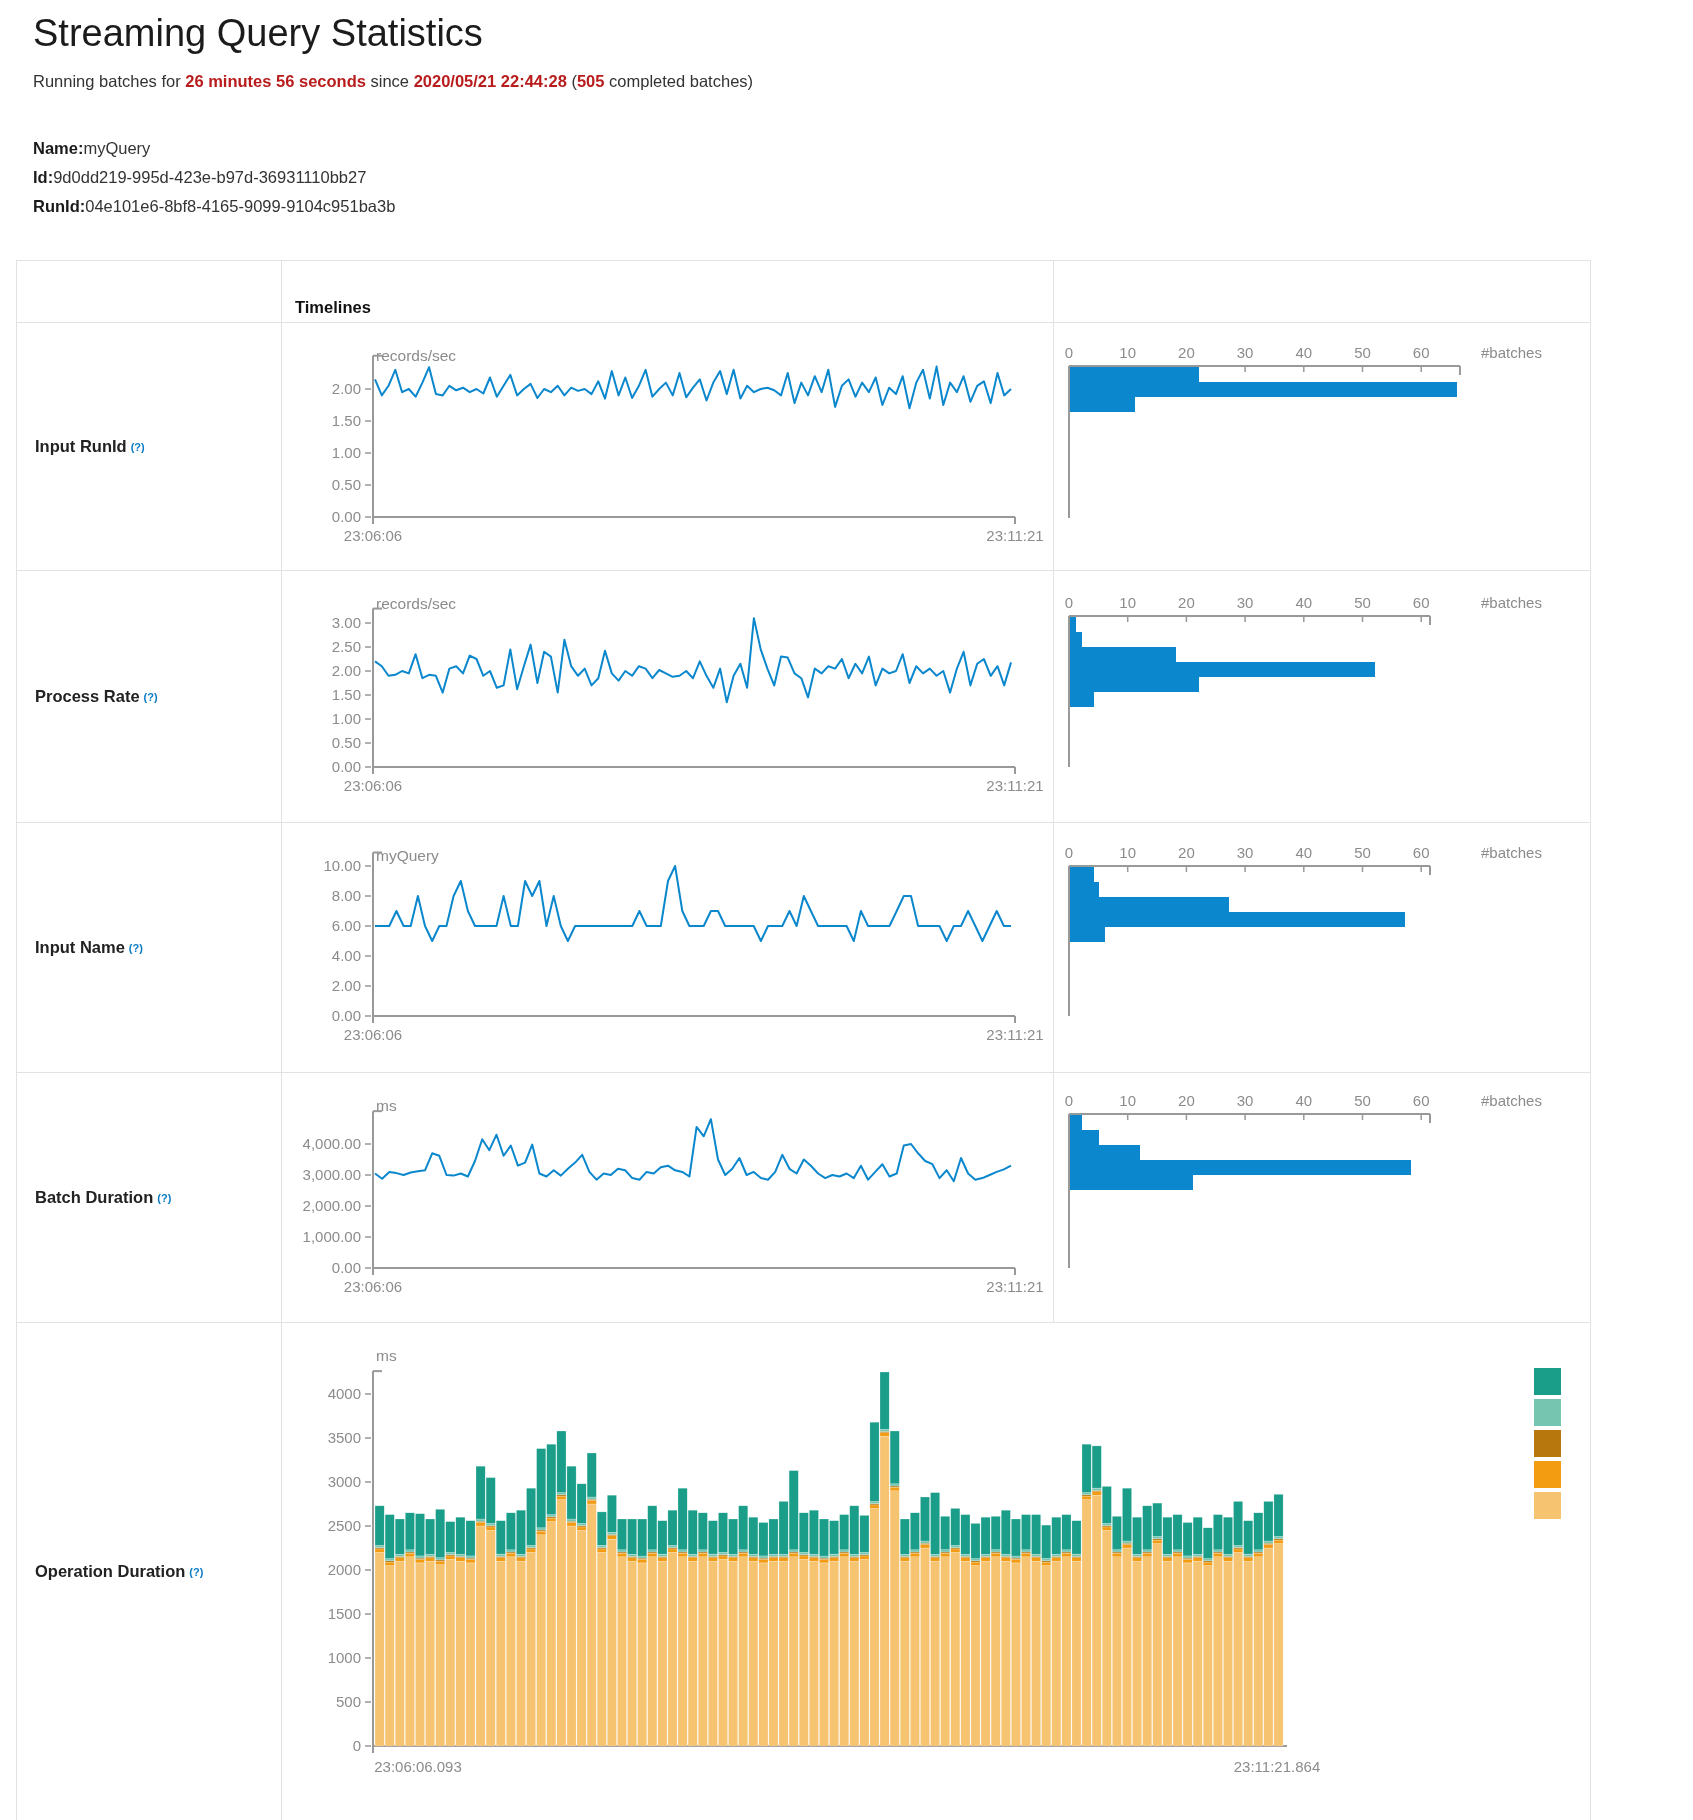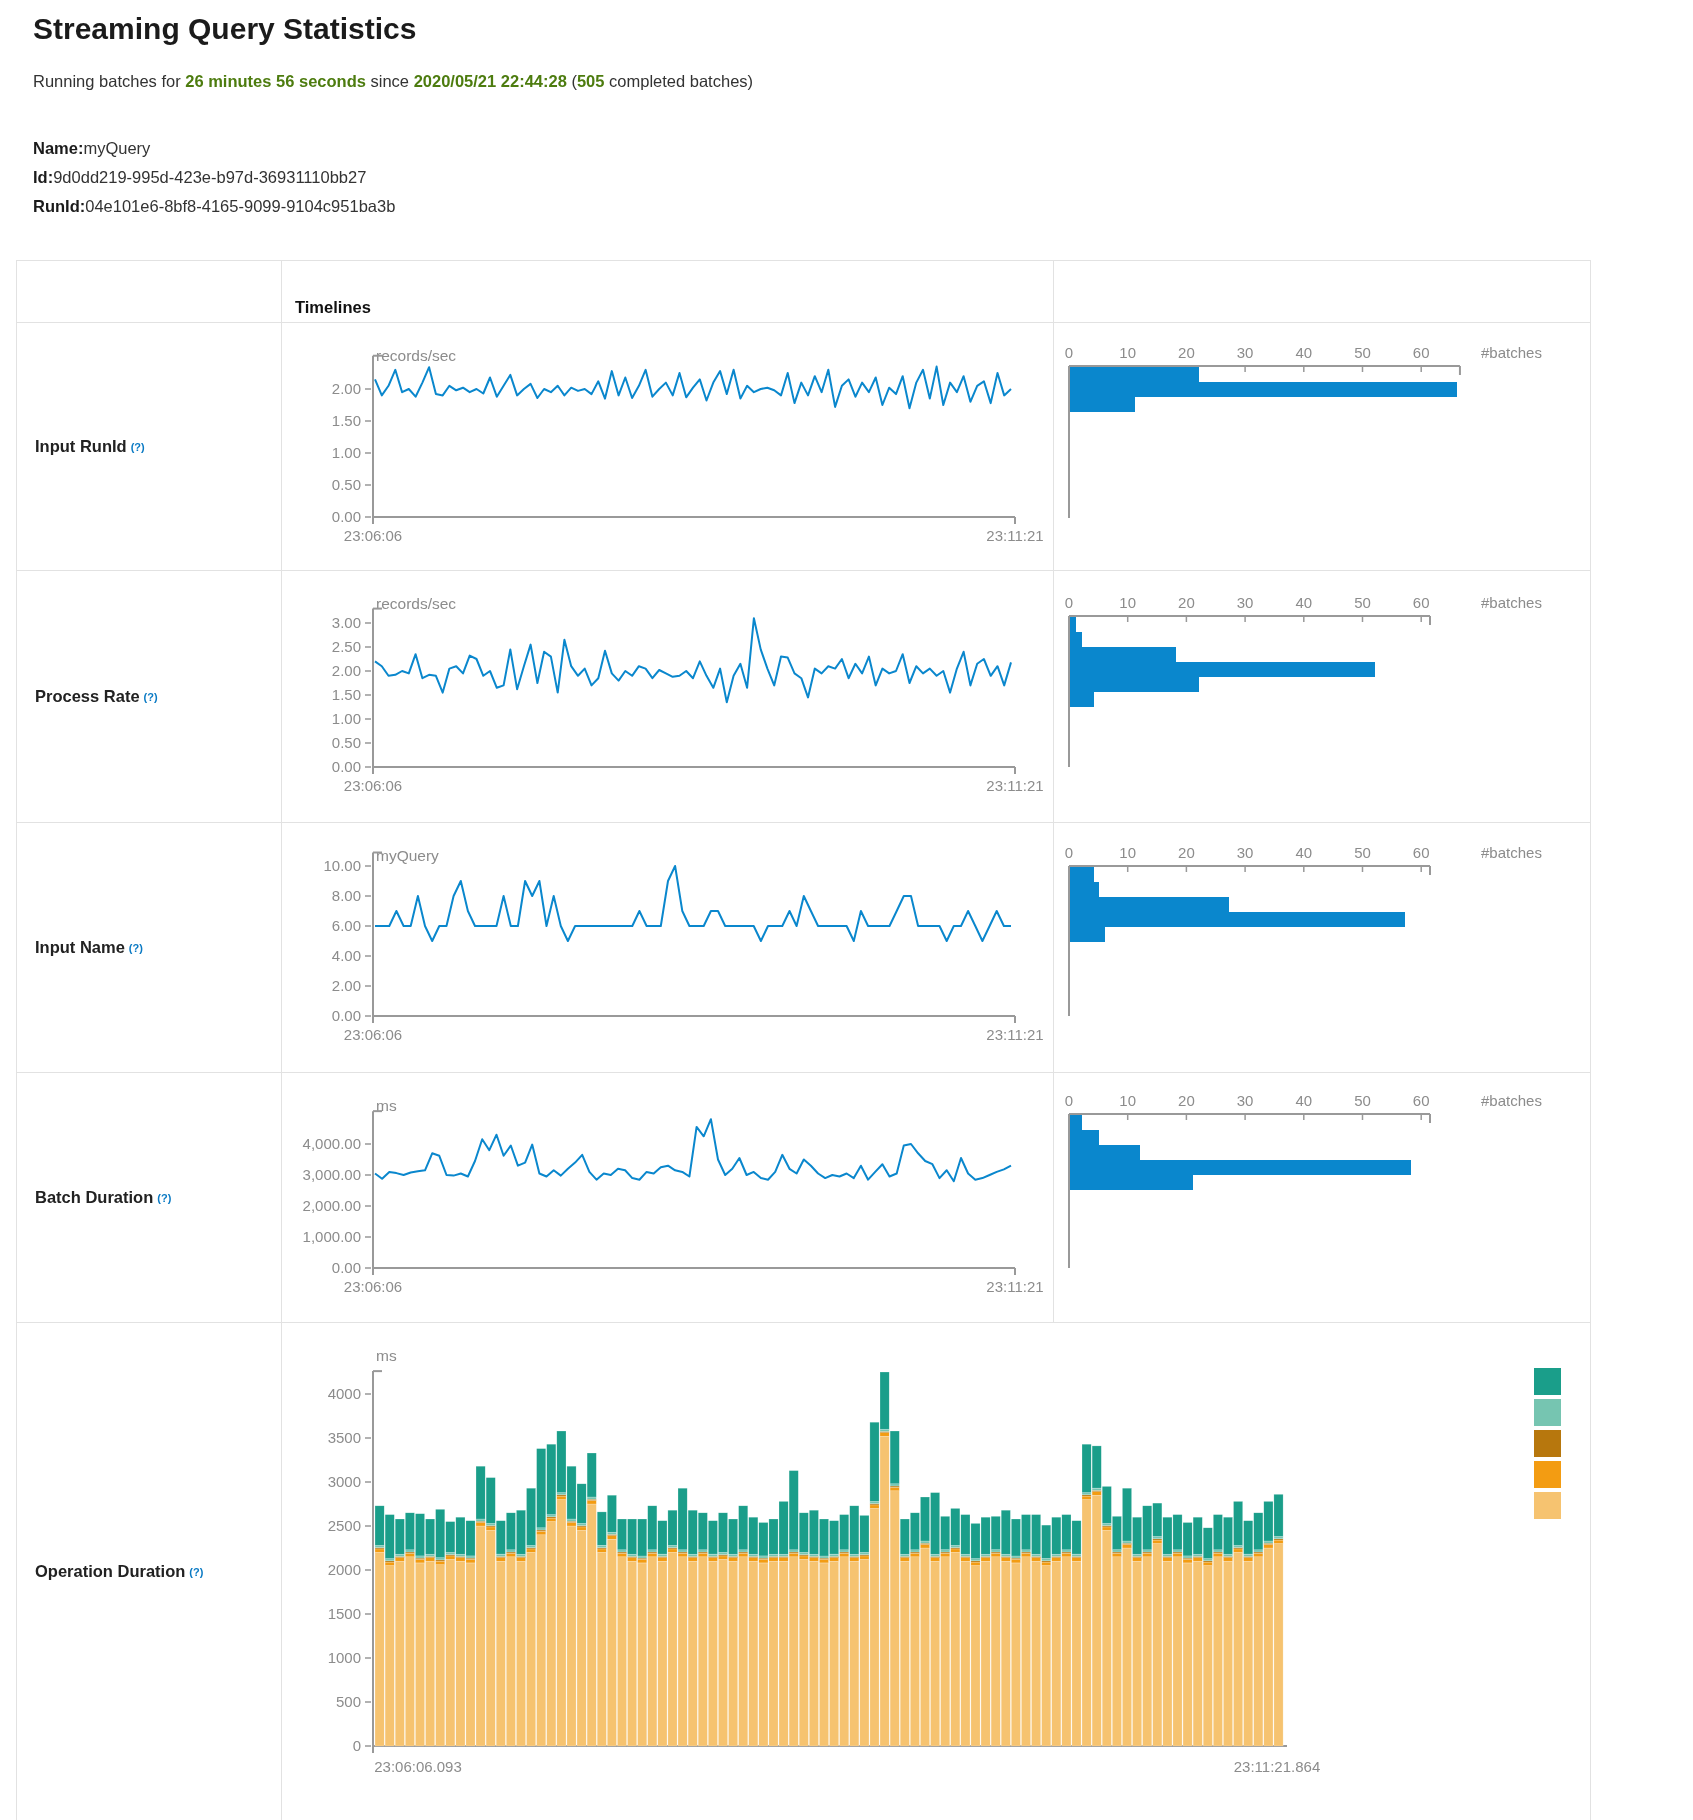--- a/index.html
+++ b/index.html
@@ -1,20 +1,20 @@
 <!DOCTYPE html>
 <html><head>
 <meta charset="utf-8">
 <style>
   html,body{margin:0;padding:0;background:#fff;}
   body{font-family:"Liberation Sans","DejaVu Sans",sans-serif;}
   .page{position:relative;width:1693px;height:1820px;background:#fff;overflow:hidden;}
-  .title{position:absolute;left:33px;top:12px;margin:0;font-size:30px;font-weight:700;color:#1b1b1b;}
+  .title{position:absolute;left:33px;top:12px;margin:0;font-size:38px;font-weight:400;color:#1b1b1b;}
   .running{position:absolute;left:33px;top:72px;margin:0;font-size:16.5px;color:#333;}
-  .running b{color:#4d7c0f;}
+  .running b{color:#b91c1c;}
   .meta{position:absolute;left:33px;top:134px;font-size:16.5px;color:#333;}
   .meta-line{line-height:29px;}
   .meta-line b{color:#1b1b1b;}
   .stats-table{position:absolute;left:16px;top:260px;width:1575px;border:1px solid #e2e2e2;box-sizing:border-box;}
   .trow{display:flex;border-bottom:1px solid #e2e2e2;}
   .trow:last-child{border-bottom:none;}
   .c{box-sizing:border-box;}
   .c1{width:265px;border-right:1px solid #e2e2e2;display:flex;align-items:center;padding-left:18px;}
   .c2{width:772px;border-right:1px solid #e2e2e2;position:relative;}
   .c3{flex:1;position:relative;}

